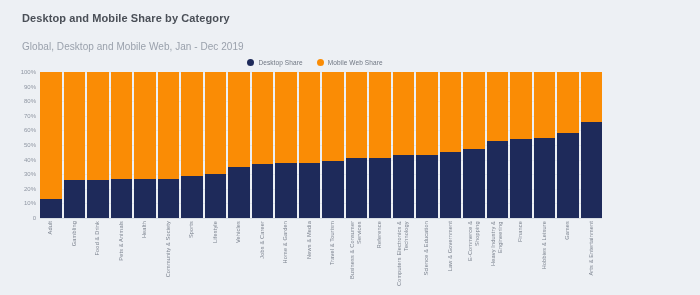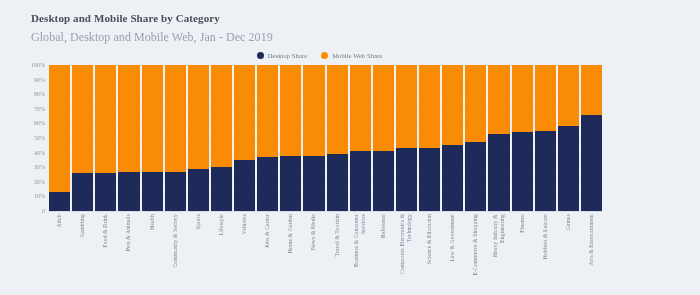--- a/index.html
+++ b/index.html
@@ -11,34 +11,33 @@
     height: 295px;
     background: #edf0f4;
     font-family: "Liberation Sans", sans-serif;
     overflow: hidden;
   }
   .chart-card {
     position: relative;
     width: 620px;
     height: 295px;
     box-sizing: border-box;
-    padding: 10px 10px 0 19px;
-    font-family: Liberation Serif, serif;
+    padding: 10px 10px 0 10px;
   }
   .chart-title {
     font-size: 11px;
     font-weight: bold;
     color: #4a4f57;
     letter-spacing: 0.1px;
     margin: 2px 0 0 12px;
   }
   .chart-subtitle {
-    font-size: 12px;
+    font-size: 10px;
     color: #9aa1ac;
-    margin: 6px 0 0 12px;
+    margin: 17px 0 0 12px;
     letter-spacing: 0.05px;
   }
   .legend {
     display: flex;
     justify-content: center;
     align-items: center;
     gap: 14px;
     margin-top: 7px;
     margin-left: 10px;
   }

